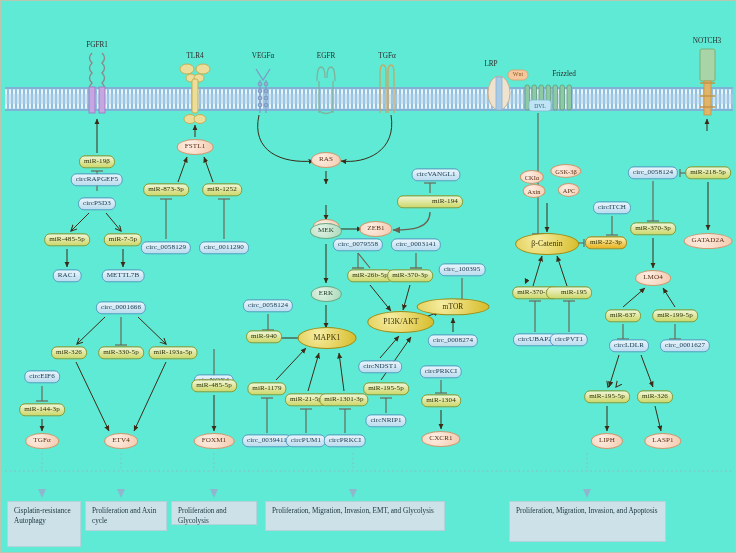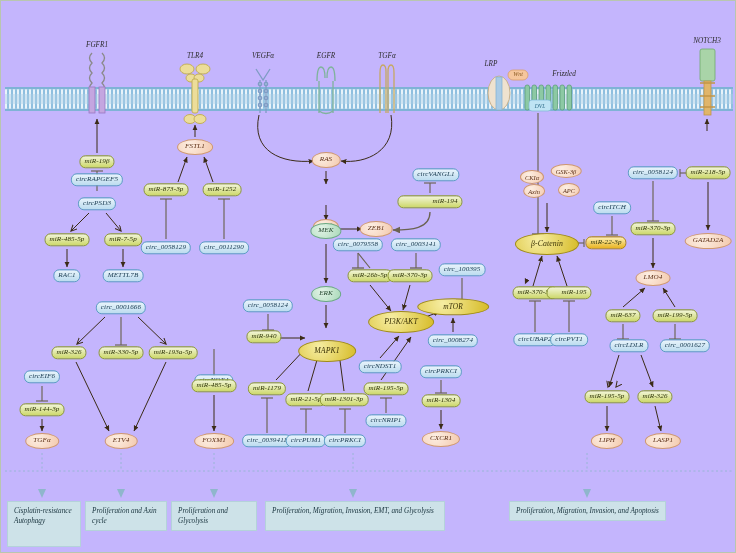--- a/index.html
+++ b/index.html
@@ -5,25 +5,24 @@
   html,body{margin:0;padding:0;}
   body{
     width:736px;height:553px;
     background:#fbfbf0;
     font-family:"Liberation Serif", serif;
     overflow:hidden;
   }
   #canvas{
     position:relative;
     width:736px;height:553px;
-    background:#c4b5fd;
+    background:#5eead4;
     border:1px solid #b9c6b0;
     box-sizing:border-box;
     overflow:hidden;
-    font-style:italic;
   }
   svg#wires{position:absolute;left:0;top:0;width:736px;height:553px;pointer-events:none;}
 
   .node{
     position:absolute;
     transform:translate(-50%,-50%);
     white-space:nowrap;
     text-align:center;
     line-height:1;
     font-size:7.1px;
@@ -389,21 +388,21 @@
       <div class="node mir" style="left: 429px; top: 201px; padding-left: 34px;">miR-194</div>
       <div class="node circ" style="left: 357px; top: 244px;">circ_0079558</div>
       <div class="node circ" style="left: 415px; top: 244px;">circ_0003141</div>
       <div class="node mir" style="left: 369px; top: 275px;">miR-26b-5p</div>
       <div class="node mir" style="left: 409px; top: 275px;">miR-370-3p</div>
       <div class="node circ" style="left: 461px; top: 269px;">circ_100395</div>
       <div class="node eff" style="left: 452px; top: 306px;">mTOR</div>
       <div class="node circ" style="left: 452px; top: 340px;">circ_0008274</div>
       <div class="node circ" style="left: 267px; top: 305px;">circ_0058124</div>
       <div class="node mir" style="left: 263px; top: 336px;">miR-940</div>
-      <div class="node eff big" style="left: 326px; top: 337px; margin-top: 13px;">MAPK1</div>
+      <div class="node eff big" style="left: 326px; top: 337px;">MAPK1</div>
       <div class="node eff big" style="left: 400px; top: 321px;">PI3K/AKT</div>
       <div class="node circ" style="left: 379px; top: 366px;">circNDST1</div>
       <div class="node mir" style="left: 266px; top: 388px;">miR-1179</div>
       <div class="node mir" style="left: 305px; top: 399px;">miR-21-5p</div>
       <div class="node mir" style="left: 343px; top: 399px;">miR-1301-3p</div>
       <div class="node mir" style="left: 385px; top: 388px;">miR-195-5p</div>
       <div class="node circ" style="left: 385px; top: 420px;">circNRIP1</div>
       <div class="node circ" style="left: 266px; top: 440px;">circ_0039411</div>
       <div class="node circ" style="left: 305px; top: 440px;">circPUM1</div>
       <div class="node circ" style="left: 344px; top: 440px;">circPRKCI</div>
@@ -429,17 +428,17 @@
       <div class="node mir" style="left: 606px; top: 396px;">miR-195-5p</div>
       <div class="node mir" style="left: 654px; top: 396px;">miR-326</div>
       <div class="node prot" style="left: 606px; top: 440px;">LIPH</div>
       <div class="node prot" style="left: 662px; top: 440px;">LASP1</div>
     </div>
 
   <div id="outcome-layer">
       <div class="outcome" style="left: 6px; top: 500px; width: 74px; height: 46px; white-space: pre-line;">Cisplatin-resistance
 Autophagy</div>
       <div class="outcome" style="left: 84px; top: 500px; width: 82px; height: 30px; white-space: pre-line;">Proliferation and Axin cycle</div>
-      <div class="outcome" style="left: 170px; top: 500px; width: 86px; height: 30px; white-space: pre-line;">Proliferation and Glycolysis</div>
+      <div class="outcome" style="left: 170px; top: 500px; width: 86px; height: 24px; white-space: pre-line;">Proliferation and Glycolysis</div>
       <div class="outcome" style="left: 264px; top: 500px; width: 180px; height: 30px; white-space: pre-line;">Proliferation, Migration, Invasion, EMT, and Glycolysis</div>
-      <div class="outcome" style="left: 508px; top: 500px; width: 157px; height: 20px; white-space: pre-line;">Proliferation, Migration, Invasion, and Apoptosis</div>
+      <div class="outcome" style="left: 508px; top: 500px; width: 157px; height: 41px; white-space: pre-line;">Proliferation, Migration, Invasion, and Apoptosis</div>
     </div>
 </div>
 
 </body></html>

